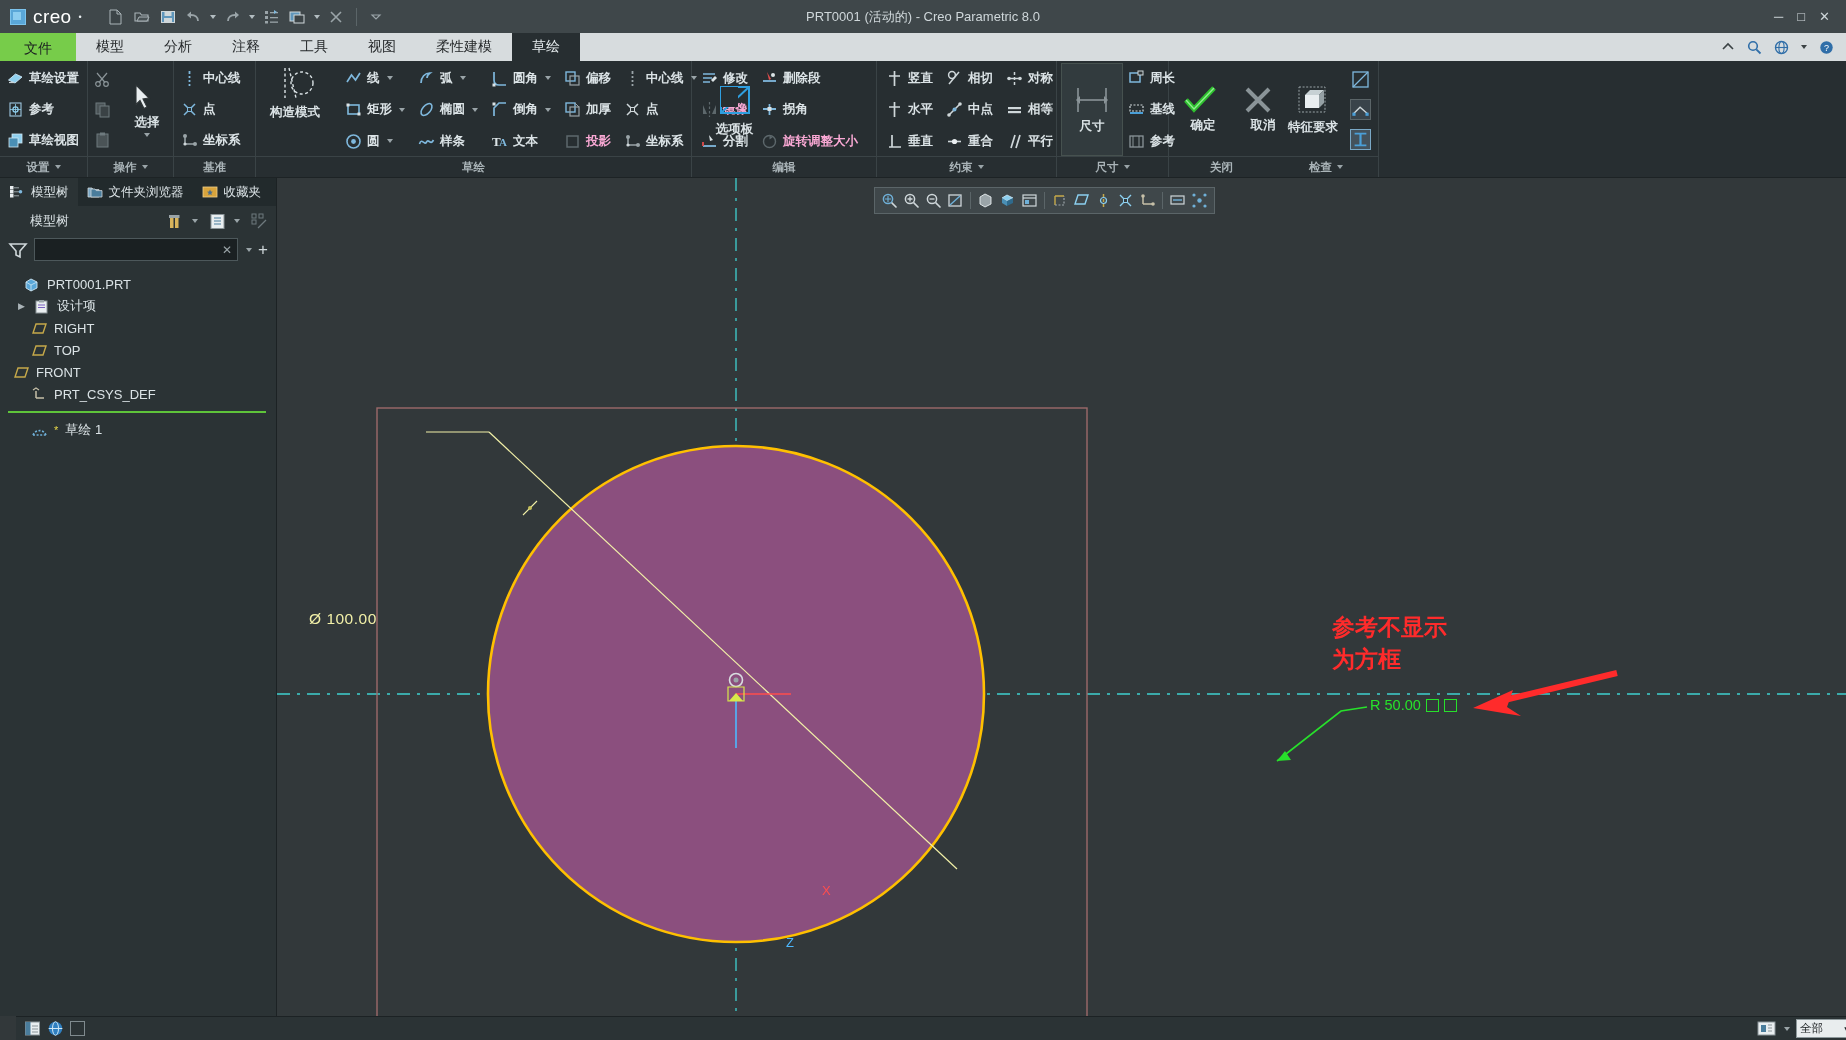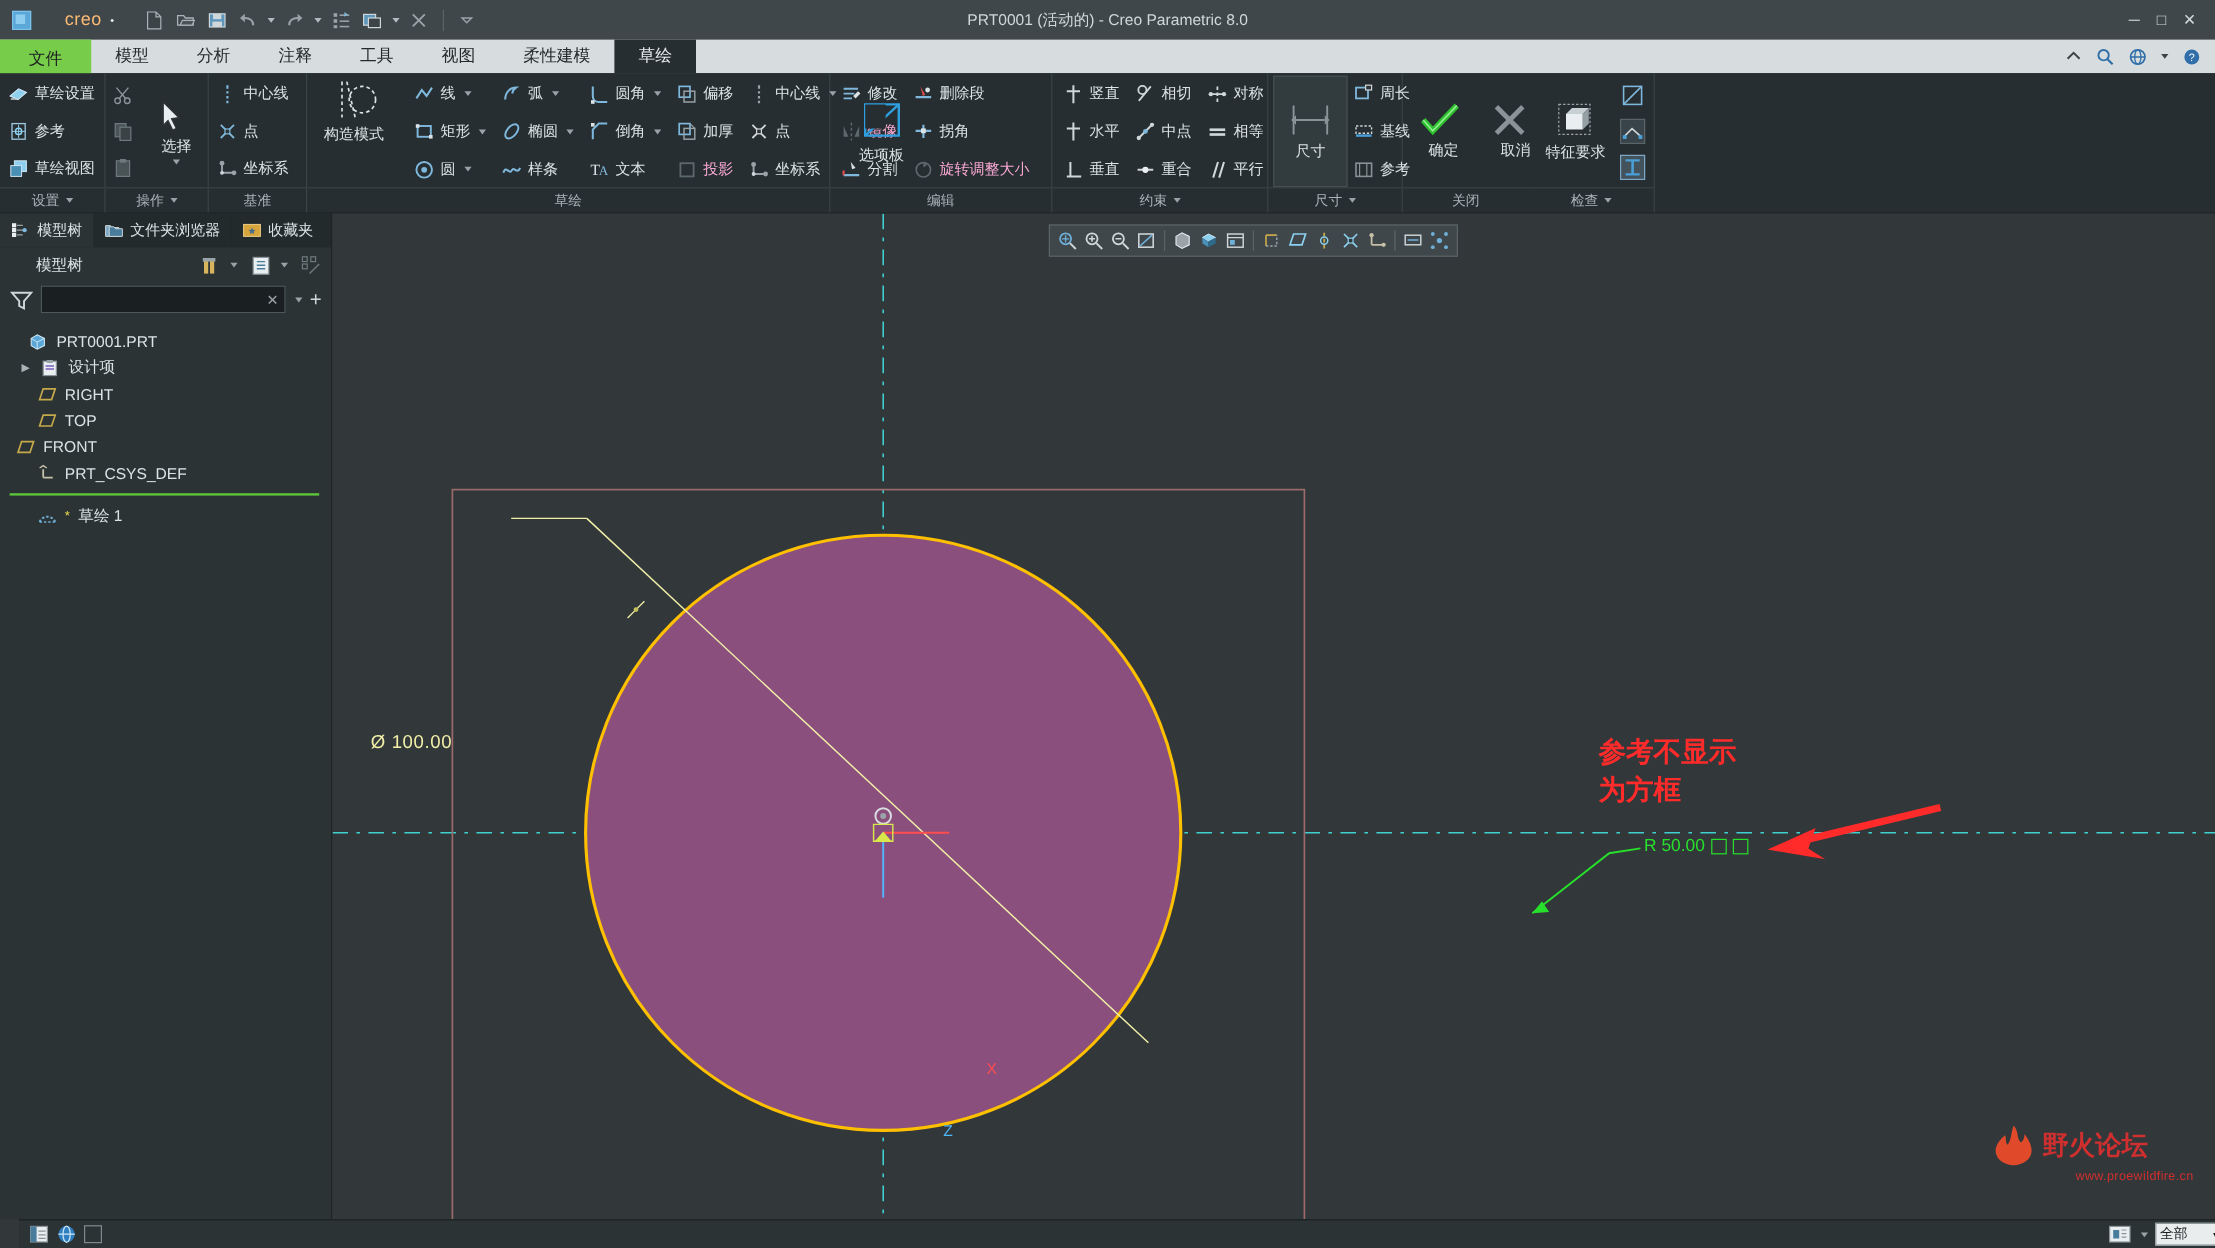--- a/index.html
+++ b/index.html
@@ -18,21 +18,21 @@
   }
   .creo-logo{ display:flex; align-items:center; gap:7px; margin-left:10px; }
   .creo-cube{
     width:16px;height:16px;background:#5aa7d8;
     border:1px solid #7cc3ec; position:relative;
   }
   .creo-cube:after{
     content:""; position:absolute; left:2px; top:2px; width:8px;height:8px;
     background:#8ccdf0;
   }
-  .creo-word{ color:#fdba74; font-size:15px; letter-spacing:.4px;margin-left:21px; }
+  .creo-word{ color:#ffffff; font-size:19px; letter-spacing:.4px; }
   .qat{ display:flex; align-items:center; gap:2px; margin-left:22px; }
   .qat .qbtn{
     width:24px;height:24px;display:flex;align-items:center;justify-content:center;
     color:#b8c2c6; font-size:13px; position:relative;
   }
   .qat .sep{ width:1px;height:18px;background:#5b6568;margin:0 5px; }
   .caret{ width:0;height:0;border-left:3.5px solid transparent;border-right:3.5px solid transparent;border-top:4px solid #b3bdc1; }
   .title-center{
     position:absolute; left:0; right:0; text-align:center;
     color:#cfd7da; font-size:13px; pointer-events:none;
@@ -52,20 +52,21 @@
   .tab.file{ background:#77cc4a; color:#1b1f21; padding:16px 24px;}
   .tab.active{ background:#272e31; color:#e8eef0; }
   .tabbar .filler{ flex:1; }
   .tabright{ display:flex;align-items:center; gap:12px; padding-right:12px; color:#3b4244; font-size:13px;}
 
   
   .ribbon{
     position:absolute; top:61px; left:0; width:1846px; height:117px;
     background:#272e31; display:flex; align-items:stretch;
     border-bottom:1px solid #1d2325;
+    font-weight:bold;
   }
   .rgroup{ display:flex; flex-direction:column; border-right:1px solid #3a4346; }
   .rgrow{ flex:1; display:flex; align-items:stretch; padding:2px 4px 0 4px;}
   .rglabel{
     height:21px; display:flex;align-items:center;justify-content:center;
     color:#aab4b8; font-size:11.5px; gap:3px;
     border-top:1px solid #3a4346;
   }
   .col{ display:flex; flex-direction:column; justify-content:space-between; padding:2px 2px;}
   .item{
@@ -1147,27 +1148,20 @@
     </div>
 
     <div style="position:absolute; left:545px; top:705px; color:#ff4d4d; font-size:13px;">X</div>
     <div style="position:absolute; left:509px; top:757px; color:#4db8ff; font-size:13px;">Z</div>
 
     <div style="position:absolute; left:1055px; top:433px; color:#ff2b2b; font-size:23px; line-height:32px; font-weight:bold; font-family:'DejaVu Sans',sans-serif;">
       <div>参考不显示</div>
       <div>为方框</div>
     </div>
 
-    <div class="wmark">
-      <svg width="172" height="40" viewBox="0 0 172 40">
-        <path d="M22 4c5 6 2 10 6 14 3-2 3-5 3-7 4 5 6 10 6 14 0 7-7 12-15 12S7 32 7 25c0-5 4-10 8-13 1 3 0 6 2 8 3-3 3-11 5-16z" fill="#e04a2a"></path>
-        <text x="46" y="28" font-size="22" fill="#cf2f2f" font-weight="bold" font-family="DejaVu Sans">野火论坛</text>
-      </svg>
-      <div class="wtxt">www.proewildfire.cn</div>
-    </div>
   </div>
 
   <div class="statusbar">
     <div class="sbleft">
       <span class="ic" style="width:17px;height:17px">
         <svg width="17" height="17" viewBox="0 0 17 17">
             <rect x="1.5" y="2" width="14" height="13" fill="#e9eef0" stroke="#8a9498"></rect>
             <rect x="1.5" y="2" width="5" height="13" fill="#4a7d9c"></rect>
             <path d="M8 6h6M8 9h6M8 12h6" stroke="#8a9498" stroke-width="1"></path>
           </svg>

